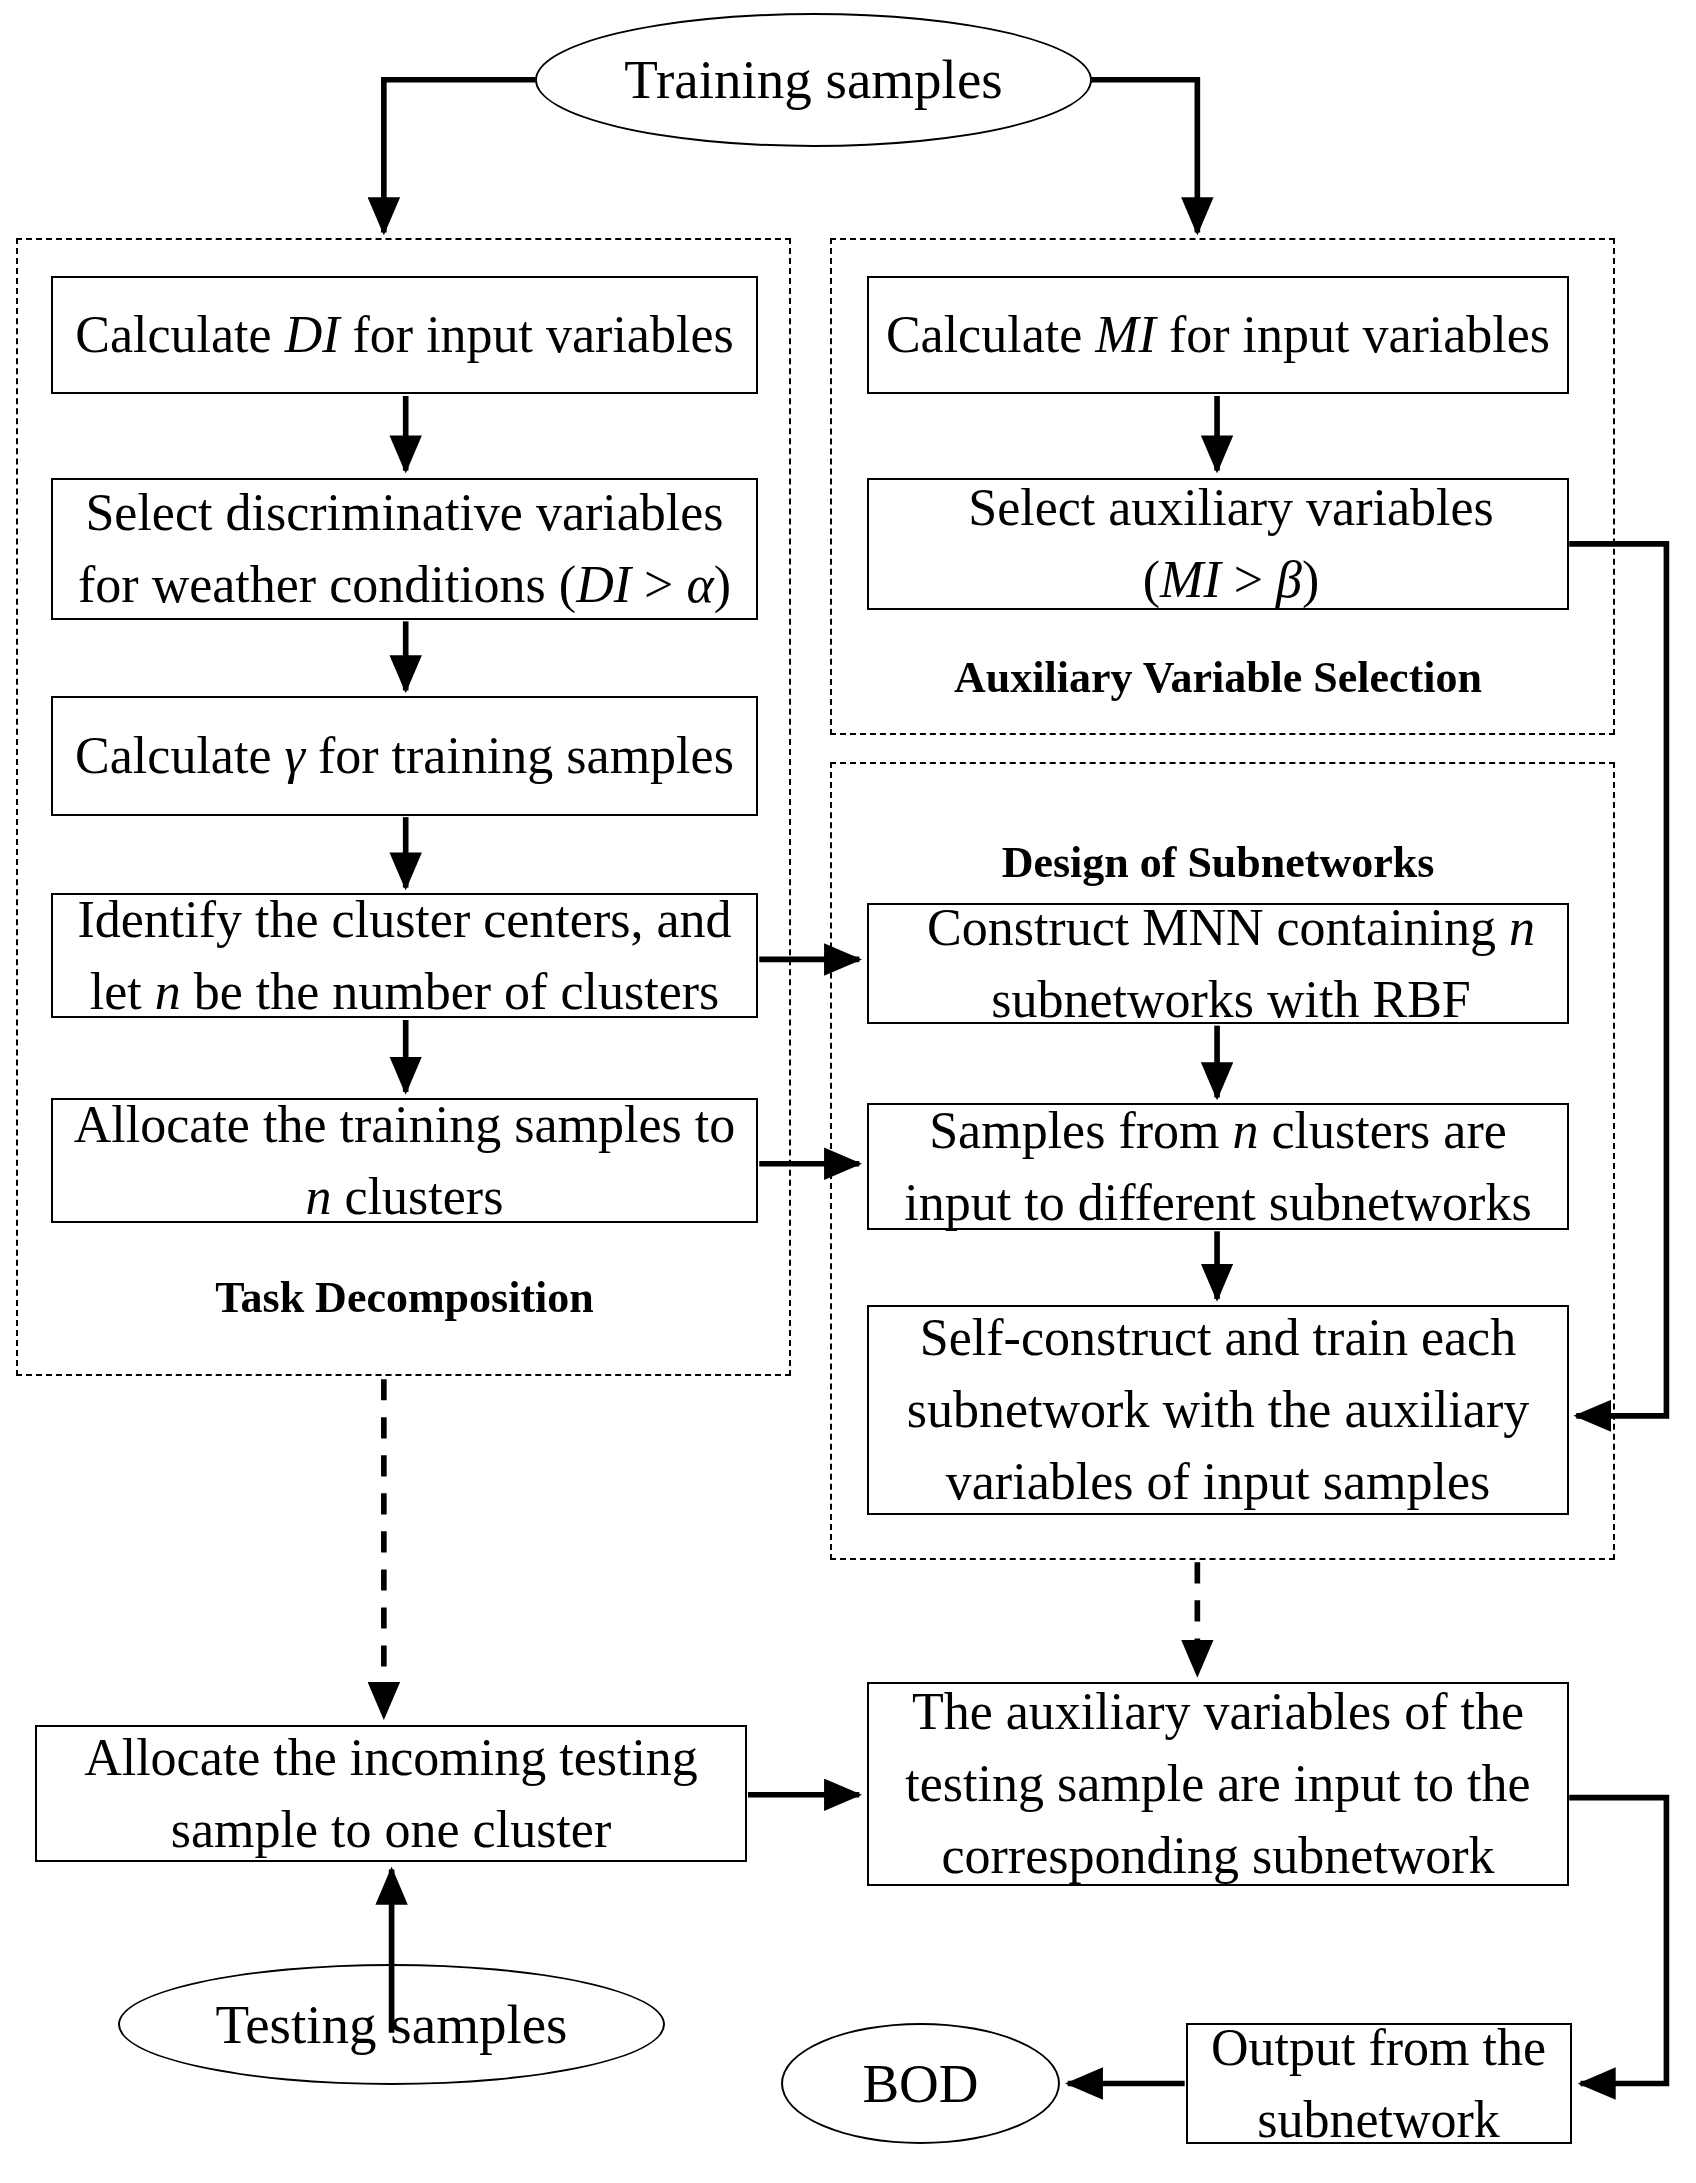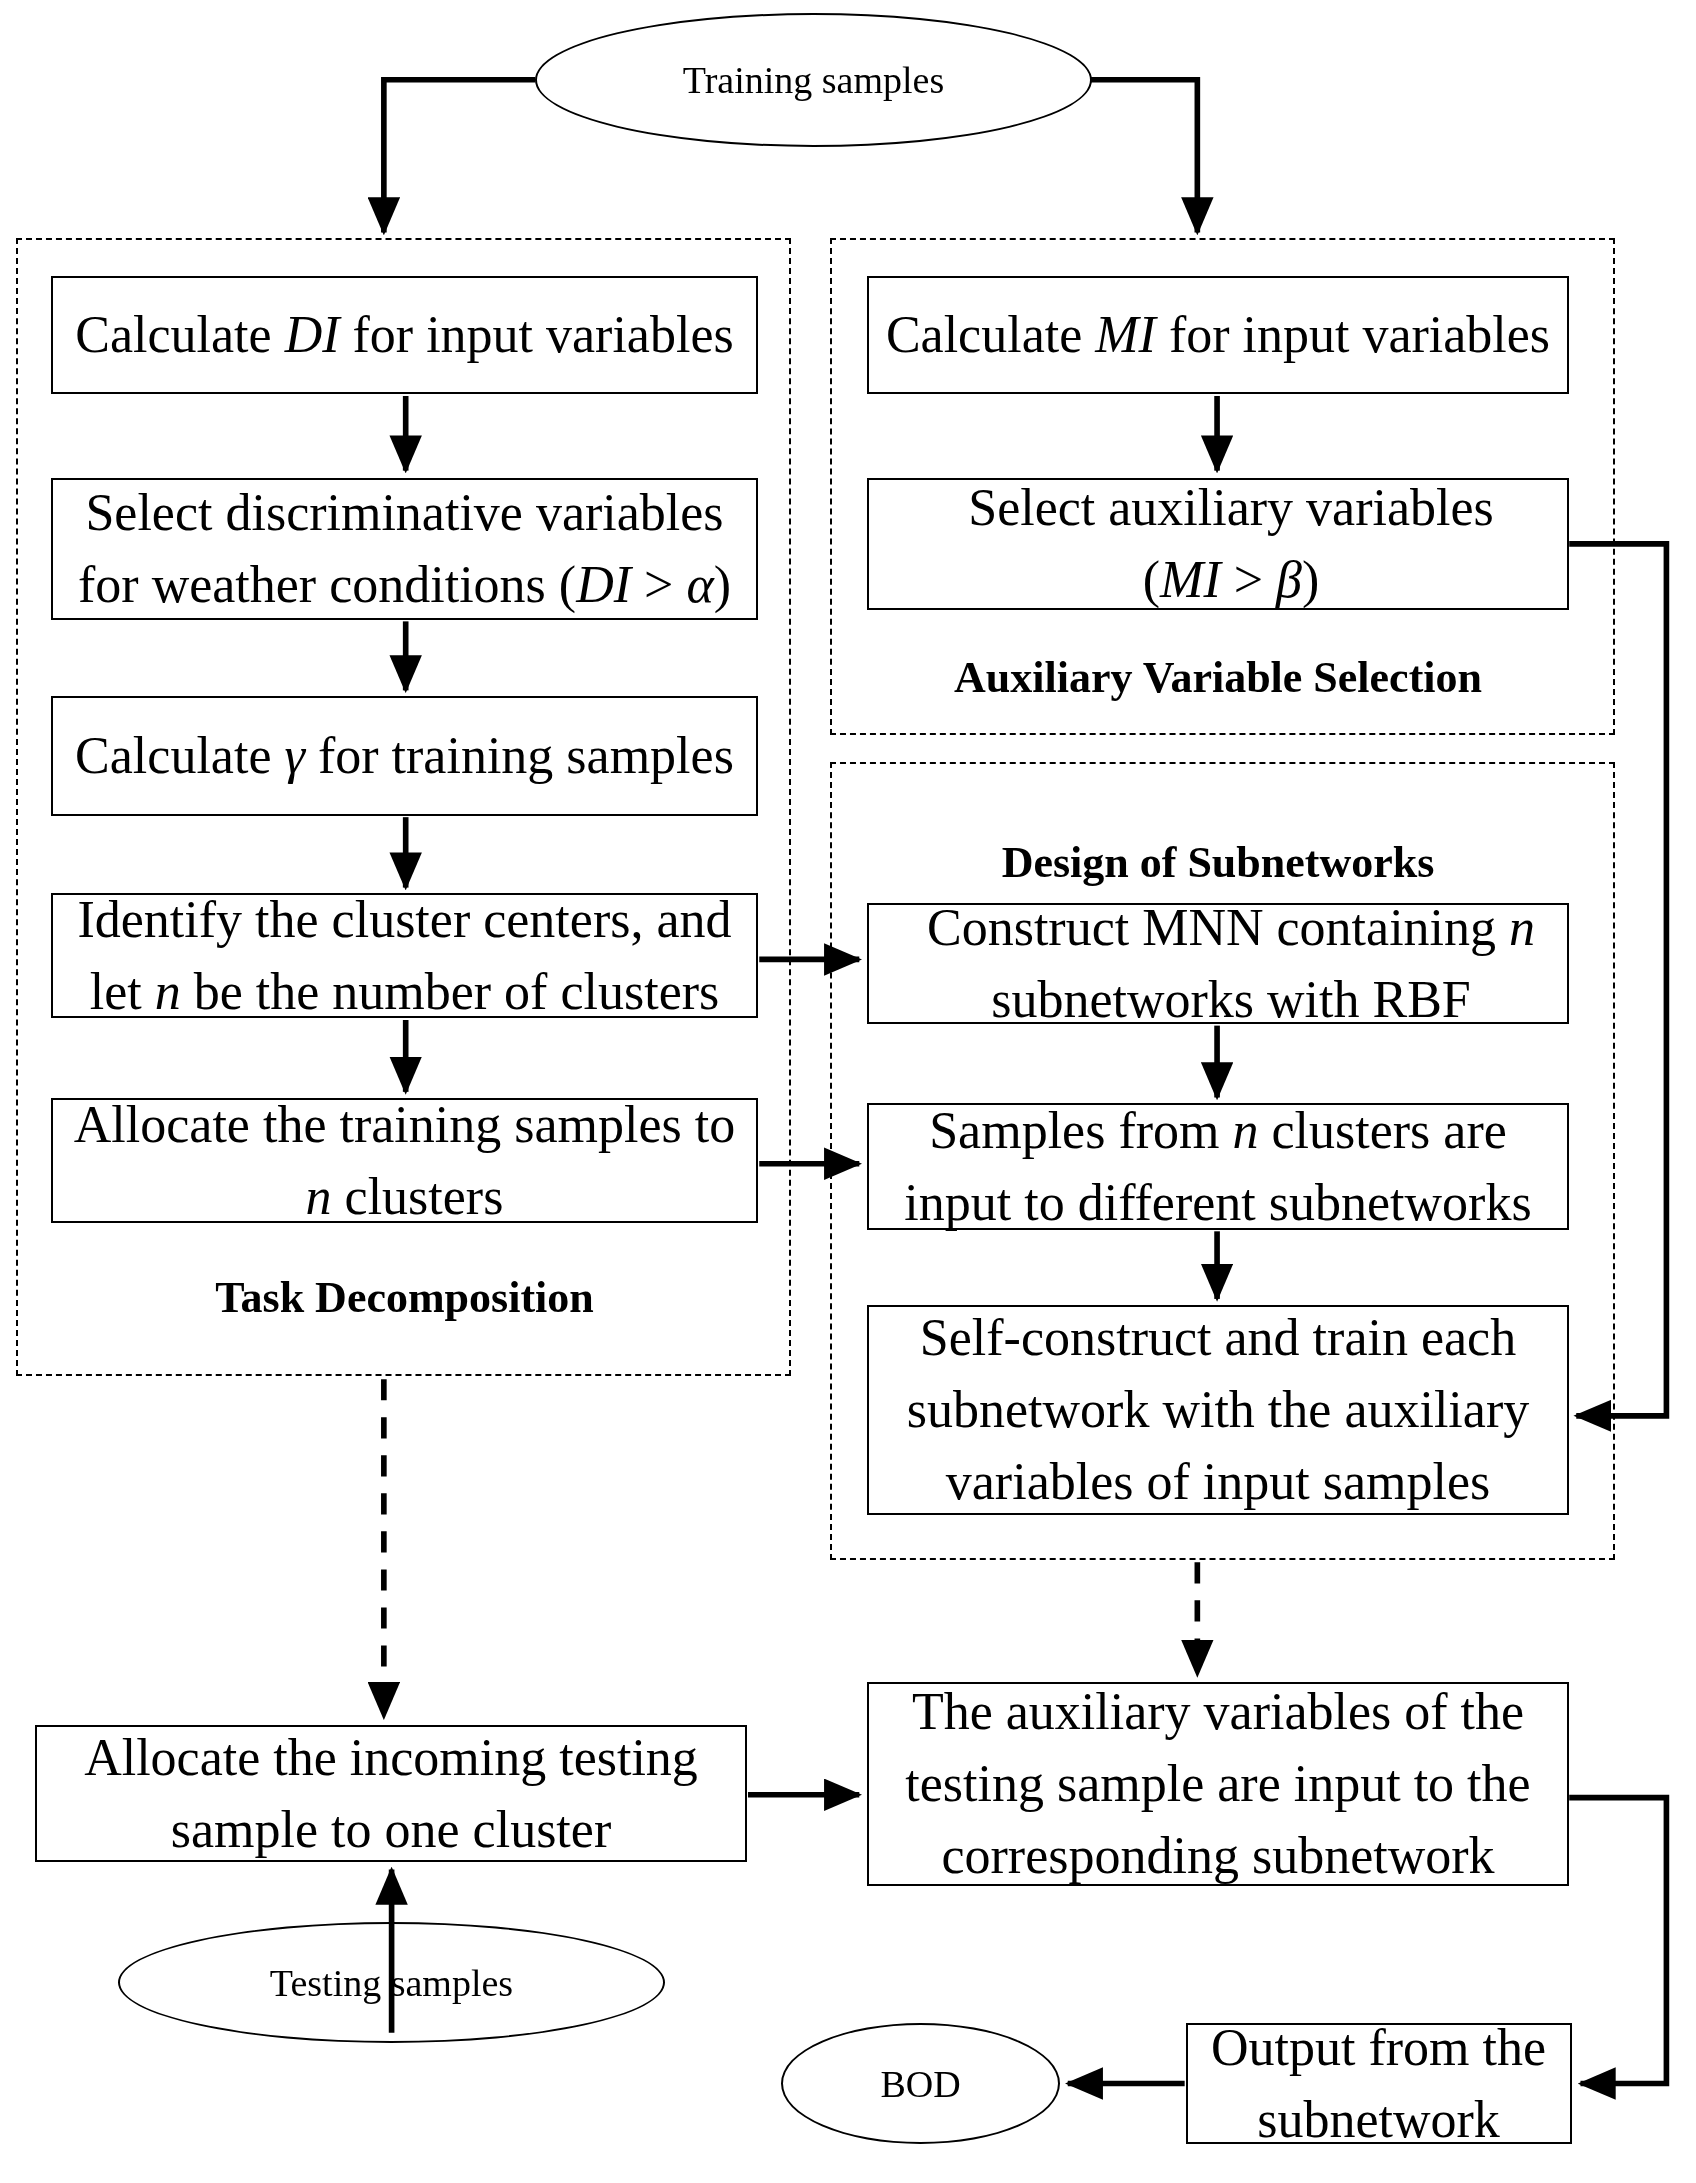--- a/index.html
+++ b/index.html
@@ -9,21 +9,21 @@
     font-family:"Liberation Serif", serif; color:#000000; overflow:hidden;
   }
   .node {
     position:absolute; border:2.8px solid #000; background:#fff;
     display:flex; align-items:center; justify-content:center;
     text-align:center; font-size:52px; line-height:1.38; padding:0 10px;
   }
   .ellipse {
     position:absolute; border:2.8px solid #000; border-radius:50%; background:#fff;
     display:flex; align-items:center; justify-content:center;
-    text-align:right; font-size:38px;
+    text-align:right; font-size:55px;
   }
   .dashed-box { position:absolute; border:2.8px dashed #000; background:transparent; }
   .section-label {
     position:absolute; font-weight:bold; font-size:44px; text-align:center;
     display:flex; align-items:center; justify-content:center;
   }
   #arrows { position:absolute; left:0; top:0; width:1696px; height:2183px; pointer-events:none; }
   #arrows polyline, #arrows line { fill:none; stroke:#000; stroke-width:8; }
   .dash { stroke-dasharray:30 24; }
   i { font-style:italic; }
@@ -33,21 +33,21 @@
 
 <div id="canvas">
 
   <div class="dashed-box" style="left:15.5px; top:238px; width:775px; height:1138px;"></div>
   <div class="dashed-box" style="left:830px; top:238px; width:785px; height:497px;"></div>
   <div class="dashed-box" style="left:830px; top:762px; width:785px; height:798px;"></div>
 
   <div class="ellipse" style="left:535px; top:12.7px; width:557px; height:134px;">
     <span>Training samples</span>
   </div>
-  <div class="ellipse" style="left:118px; top:1922px; width:547px; height:121px;">
+  <div class="ellipse" style="left:118px; top:1964px; width:547px; height:121px;">
     <span>Testing samples</span>
   </div>
   <div class="ellipse" style="left:781px; top:2023px; width:279px; height:121px;">
     <span>BOD</span>
   </div>
 
   <div class="node" style="left:51px; top:276px; width:707px; height:118px;">
     <span>Calculate <i>DI</i> for input variables</span>
   </div>
   <div class="node" style="left:51px; top:478px; width:707px; height:142px;">

